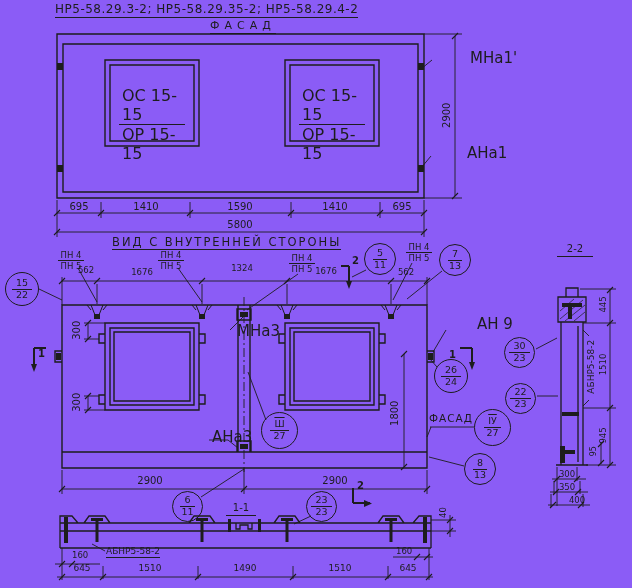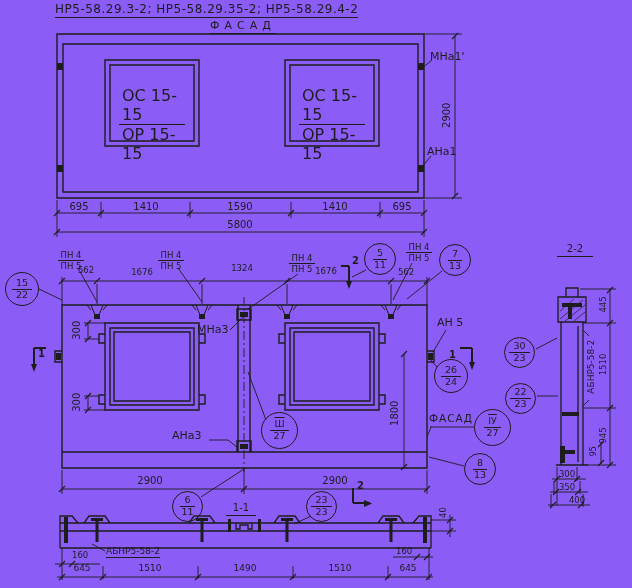--- a/index.html
+++ b/index.html
@@ -3,21 +3,21 @@
 <meta charset="utf-8">
 <style>
   html,body{margin:0;padding:0;background:#e9e9e9;}
   .sheet{position:relative;width:632px;height:588px;background:#8b5cf6;overflow:hidden;
          font-family:"DejaVu Sans",sans-serif;color:#1d1d1d;}
   svg.lines{position:absolute;left:0;top:0;}
   .t{position:absolute;font-size:10px;line-height:1.05;white-space:nowrap;color:#1d1d1d;}
   .c{text-align:center;}
   .sm{font-size:8.5px;}
   .s9{font-size:9px;}
-  .s95{font-size:11px;}
+  .s95{font-size:15px;margin-left:40px;}
   .s12{font-size:12px;}
   .u{border-bottom:1.3px solid #1d1d1d;padding-bottom:1px;}
   .vt{transform:rotate(-90deg);transform-origin:center;}
   .frac{position:absolute;display:flex;flex-direction:column;align-items:center;color:#1d1d1d;}
   .frac .fr-top{border-bottom:1px solid #1d1d1d;padding:0 3px;}
   .frac .fr-bot{padding:0 3px;}
   .balloon{position:absolute;box-sizing:border-box;border:1.3px solid #1d1d1d;border-radius:50%;
            display:flex;flex-direction:column;align-items:center;justify-content:center;}
   .balloon .bt{font-size:9.5px;line-height:1.12;border-bottom:1.1px solid #1d1d1d;padding:0 4px;}
   .balloon .bb{font-size:9.5px;line-height:1.12;padding:0 4px;}
@@ -77,20 +77,21 @@
   <span class="t s95" style="left:430px;top:51px">МНа1'</span>
   <span class="t s95" style="left:427px;top:146px">АНа1</span>
   <span class="t c vt" style="left:427px;top:110px;width:40px">2900</span>
   <span class="t c" style="left:59px;top:202px;width:40px">695</span>
   <span class="t c" style="left:126px;top:202px;width:40px">1410</span>
   <span class="t c" style="left:220px;top:202px;width:40px">1590</span>
   <span class="t c" style="left:315px;top:202px;width:40px">1410</span>
   <span class="t c" style="left:382px;top:202px;width:40px">695</span>
   <span class="t c" style="left:220px;top:220px;width:40px">5800</span>
 
+  <span class="t u" style="left:112px;top:236px;font-size:11.5px;letter-spacing:2px">ВИД С ВНУТРЕННЕЙ СТОРОНЫ</span>
   <div class="frac sm" style="left:56px;top:250px;width:30px">
     <span class="fr-top">ПН 4</span>
     <span class="fr-bot">ПН 5</span>
   </div>
   <div class="frac sm" style="left:156px;top:250px;width:30px">
     <span class="fr-top">ПН 4</span>
     <span class="fr-bot">ПН 5</span>
   </div>
   <div class="frac sm" style="left:287px;top:253px;width:30px">
     <span class="fr-top">ПН 4</span>
@@ -108,21 +109,21 @@
 
   <span class="t bold" style="left:38px;top:349px">1</span>
   <span class="t bold" style="left:449px;top:350px">1</span>
   <span class="t bold" style="left:352px;top:256px">2</span>
   <span class="t bold" style="left:357px;top:481px">2</span>
 
   <span class="t c vt" style="left:62px;top:325px;width:30px">300</span>
   <span class="t c vt" style="left:62px;top:397px;width:30px">300</span>
   <span class="t s95" style="left:197px;top:324px">МНа3</span>
   <span class="t s95" style="left:172px;top:430px">АНа3</span>
-  <span class="t s95" style="left:437px;top:317px">АН 5</span>
+  <span class="t s95" style="left:437px;top:317px">АН 9</span>
   <span class="t" style="left:429px;top:413px;letter-spacing:1px;font-size:10.5px">ФАСАД</span>
   <span class="t c vt" style="left:375px;top:408px;width:40px">1800</span>
   <span class="t c" style="left:130px;top:476px;width:40px">2900</span>
   <span class="t c" style="left:315px;top:476px;width:40px">2900</span>
   <span class="t c vt sm" style="left:431px;top:508px;width:24px">40</span>
 
   <div class="balloon" style="left:5px;top:272px;width:34px;height:34px">
     <span class="bt">15</span>
     <span class="bb">22</span>
   </div>

